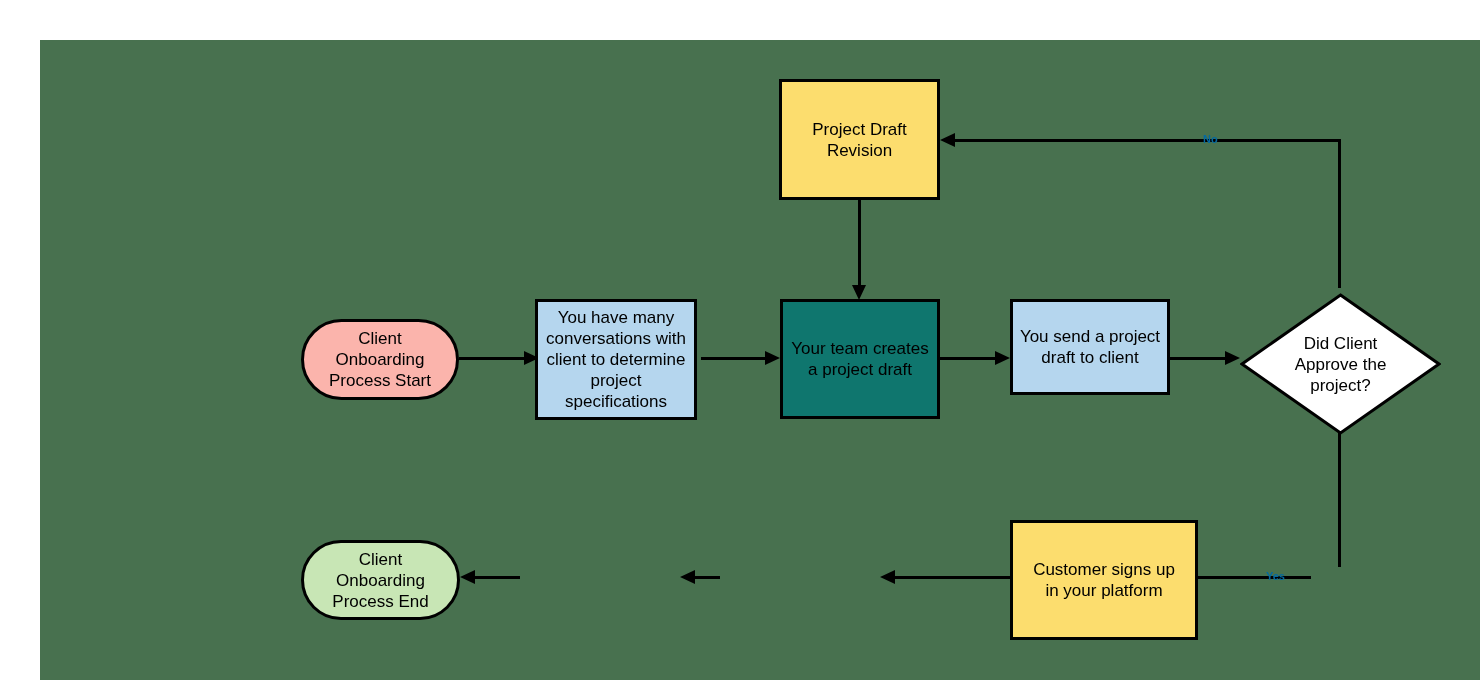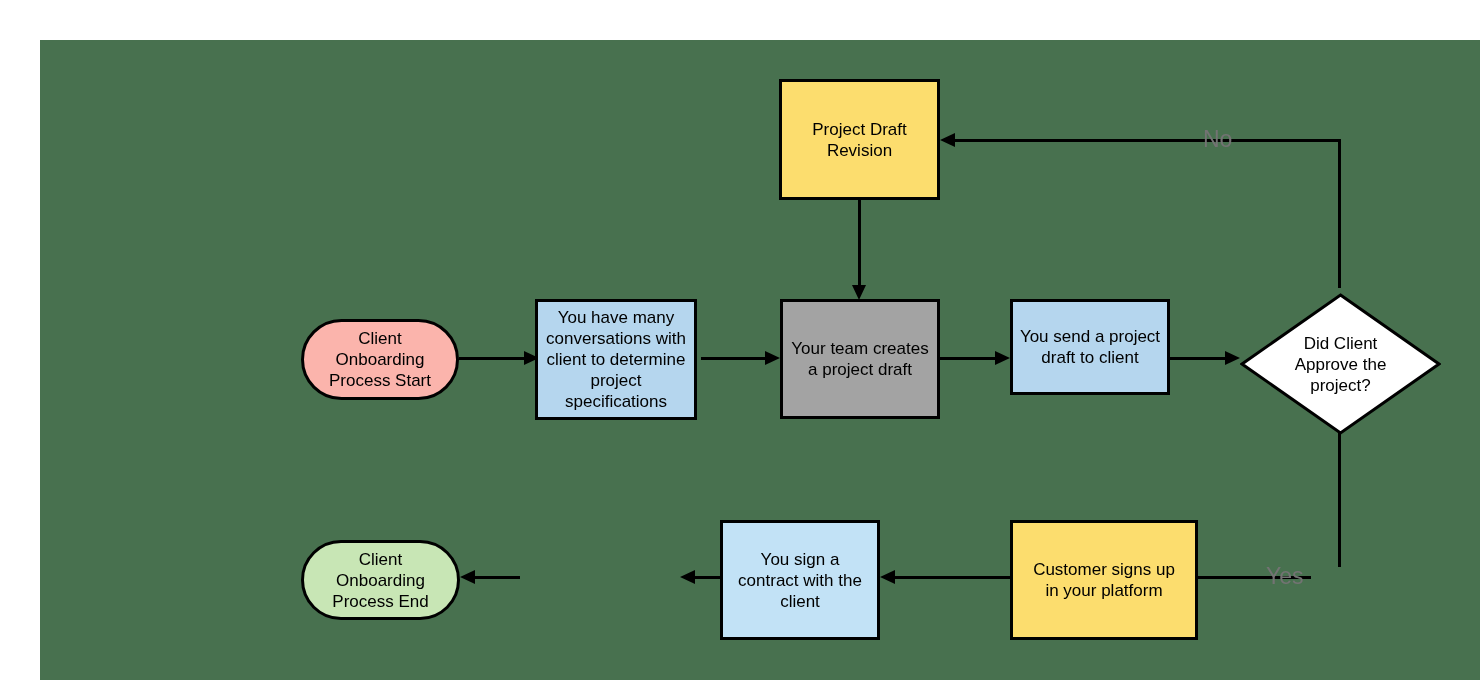--- a/index.html
+++ b/index.html
@@ -16,21 +16,21 @@
   .diamond-lbl{position:absolute;left:0;top:0;width:100%;height:100%;
         display:flex;align-items:center;justify-content:center;text-align:center;
         font-size:17px;line-height:21px;color:#000;white-space:pre-line;}
 
   .line{position:absolute;background:#000;z-index:1;}
   .arr{position:absolute;width:0;height:0;z-index:2;}
   .arr-r{border-top:7px solid transparent;border-bottom:7px solid transparent;border-left:15px solid #000;}
   .arr-l{border-top:7px solid transparent;border-bottom:7px solid transparent;border-right:15px solid #000;}
   .arr-d{border-left:7px solid transparent;border-right:7px solid transparent;border-top:15px solid #000;}
 
-  .edge-label{position:absolute;font-size:23px;line-height:17px;color:#737373;z-index:4;}
+  .edge-label{position:absolute;font-size:11px;line-height:17px;color:#0369a1;z-index:4;font-weight:bold;}
 </style>
 </head>
 <body>
 
 <div id="stage">
   <div id="canvas" style="background-color: rgb(72, 113, 79);">
 
     
   </div>
 
@@ -46,21 +46,21 @@
 client to determine
 project
 specifications</span>
   </div>
 
   <div class="node" style="left: 779px; top: 79px; width: 161px; height: 121px; background-color: rgb(252, 221, 110);">
     <span class="lbl">Project Draft
 Revision</span>
   </div>
 
-  <div class="node" style="left: 780px; top: 299px; width: 160px; height: 120px; background-color: #a3a3a3;">
+  <div class="node" style="left: 780px; top: 299px; width: 160px; height: 120px; background-color: #0f766e;">
     <span class="lbl">Your team creates
 a project draft</span>
   </div>
 
   <div class="node" style="left: 1010px; top: 299px; width: 160px; height: 96px; background-color: rgb(181, 214, 238);">
     <span class="lbl">You send a project
 draft to client</span>
   </div>
 
   <div class="diamond-wrap" style="left:1240px;top:293px;width:201px;height:142px;">
@@ -70,25 +70,20 @@
     <div class="diamond-lbl">Did Client
 Approve the
 project?</div>
   </div>
 
   <div class="node" style="left: 1010px; top: 520px; width: 188px; height: 120px; background-color: rgb(252, 221, 110);">
     <span class="lbl">Customer signs up
 in your platform</span>
   </div>
 
-  <div class="node" style="left: 720px; top: 520px; width: 160px; height: 120px; background-color: rgb(194, 226, 246);">
-    <span class="lbl">You sign a
-contract with the
-client</span>
-  </div>
 
 
   <div class="node stadium" style="left: 301px; top: 540px; width: 159px; height: 80px; background-color: rgb(200, 230, 181);">
     <span class="lbl">Client
 Onboarding
 Process End</span>
   </div>
 
   <div class="line" style="left:459px;top:357px;width:67px;height:3px;"></div>
   <div class="arr arr-r" style="left:524px;top:351px;"></div>

